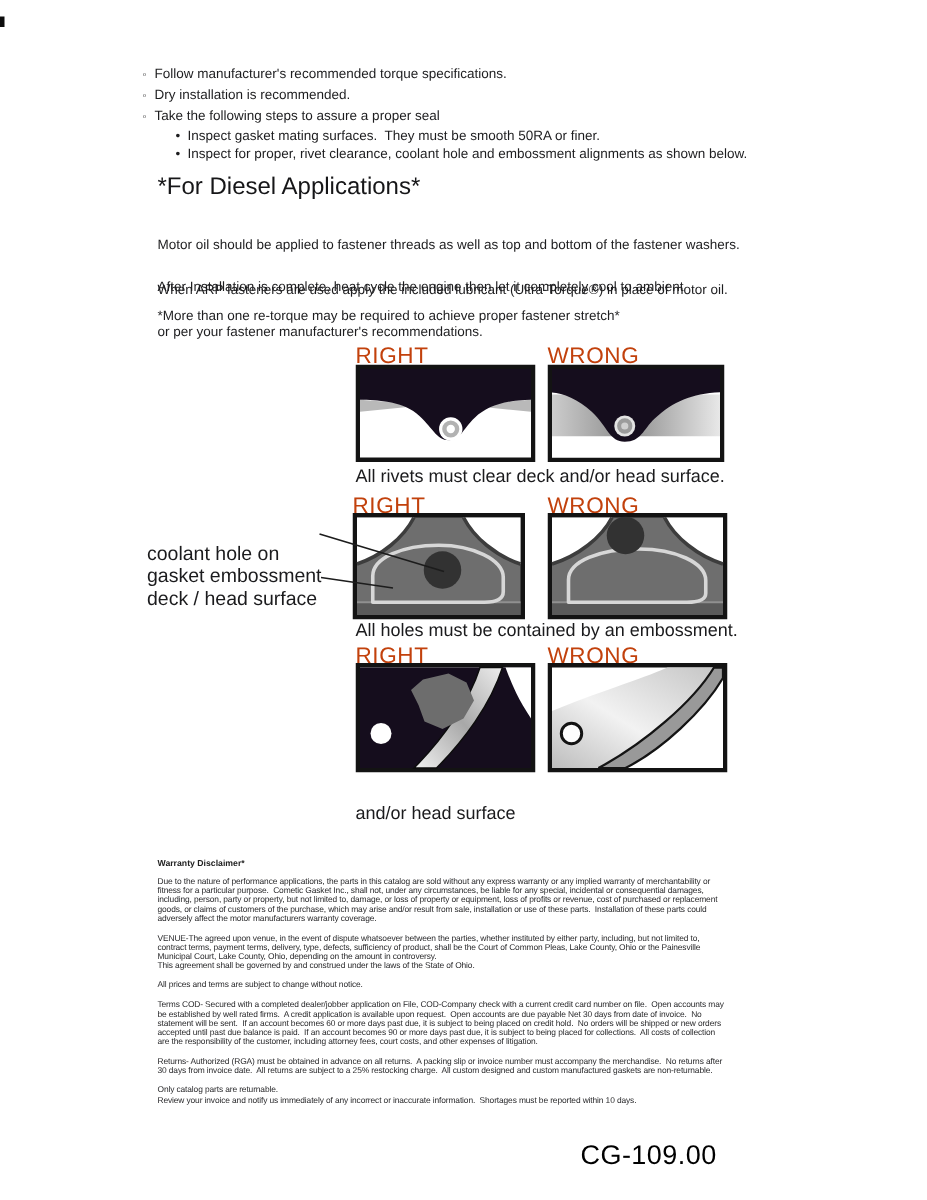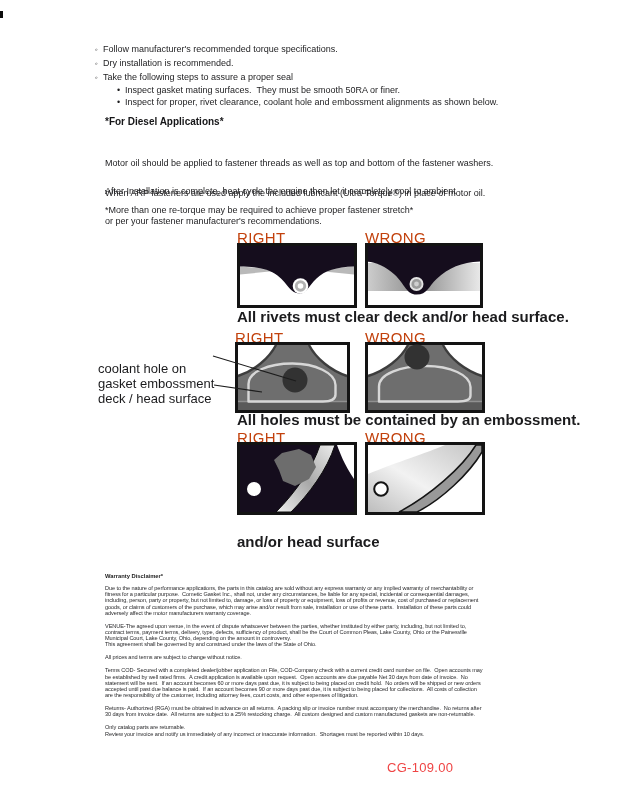--- a/index.html
+++ b/index.html
@@ -9,36 +9,36 @@
 
   .title{position:absolute;left:105px;top:24px;font-size:13px;font-weight:700;color:#141416;
          border-bottom:1.6px solid #141416;padding-bottom:2.5px;white-space:pre;letter-spacing:0.1px;}
 
   .tips{position:absolute;left:95px;top:43px;}
   .tip-row{display:flex;font-size:9px;line-height:13.8px;white-space:pre;}
   .tip-row.sub{margin-left:22px;line-height:12px;}
   .marker1{width:8px;font-size:7.5px;line-height:inherit;}
   .marker2{width:8px;font-size:9px;line-height:inherit;}
 
-  .diesel-heading{position:absolute;left:105px;top:116px;font-size:10px;font-weight:700;color:#161618;white-space:pre;}
+  .diesel-heading{position:absolute;left:105px;top:116px;font-size:16px;font-weight:400;color:#161618;white-space:pre;}
   .para{position:absolute;left:105px;font-size:9px;line-height:10.3px;white-space:pre;}
   .para div{white-space:pre;}
 
   .dlabel{position:absolute;font-size:15px;letter-spacing:0.4px;text-align:left;color:#c2410c;white-space:pre;}
   .panel{position:absolute;display:block;}
-  .dcaption{position:absolute;font-size:15px;font-weight:700;color:#1b1b1d;white-space:pre;line-height:10.5px;}
+  .dcaption{position:absolute;font-size:12px;font-weight:400;color:#1b1b1d;white-space:pre;line-height:10.5px;}
   .sidelabel{position:absolute;font-size:13px;line-height:10px;text-align:left;color:#1b1b1d;white-space:pre;}
   .leader{position:absolute;pointer-events:none;}
 
   .disclaimer{position:absolute;left:105px;top:573px;width:430px;}
   .disc-heading{font-size:5.8px;font-weight:700;margin-bottom:6px;white-space:pre;color:#222;}
   .disc-para{margin-bottom:6.8px;}
   .disc-line{font-size:5.6px;line-height:6.2px;letter-spacing:-0.08px;white-space:pre;color:#2a2a2c;}
 
-  .footer-code{position:absolute;left:387px;top:760px;font-size:13px;letter-spacing:0.3px;color:#ef4444;white-space:pre;}
+  .footer-code{position:absolute;left:387px;top:760px;font-size:18px;letter-spacing:0.3px;color:#000000;white-space:pre;}
 </style>
 </head>
 <body>
 
 <div class="page">
 
   <div class="edge-mark"></div>
 
 
   <div class="tips">

